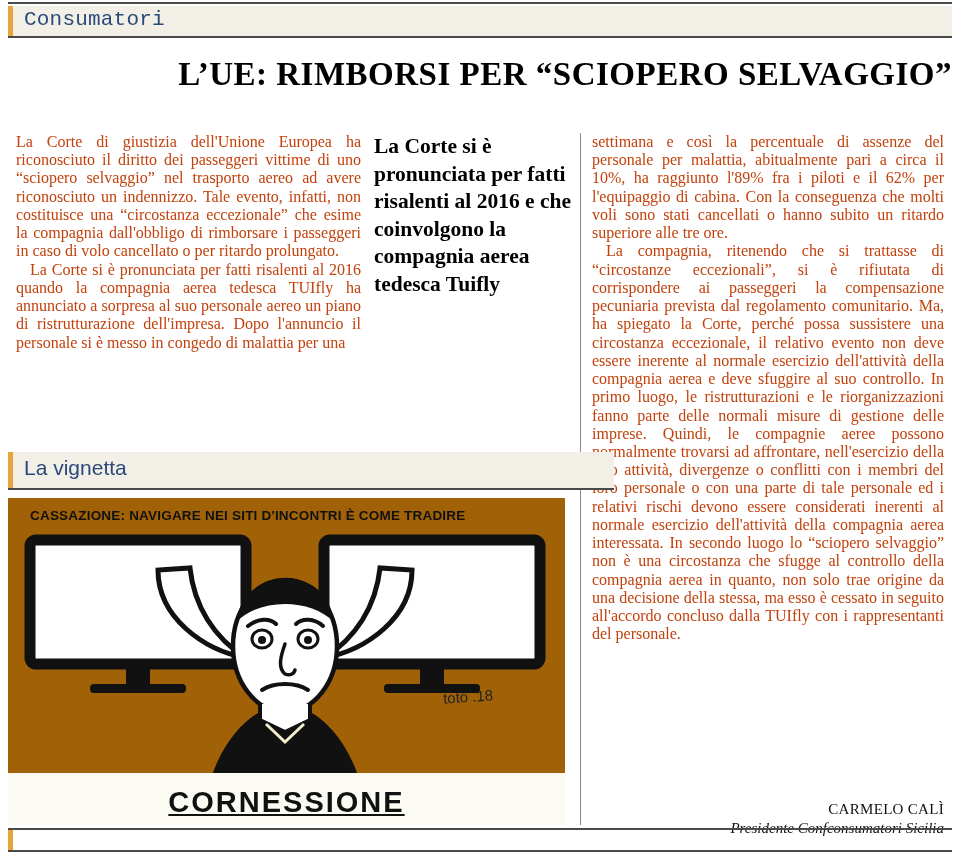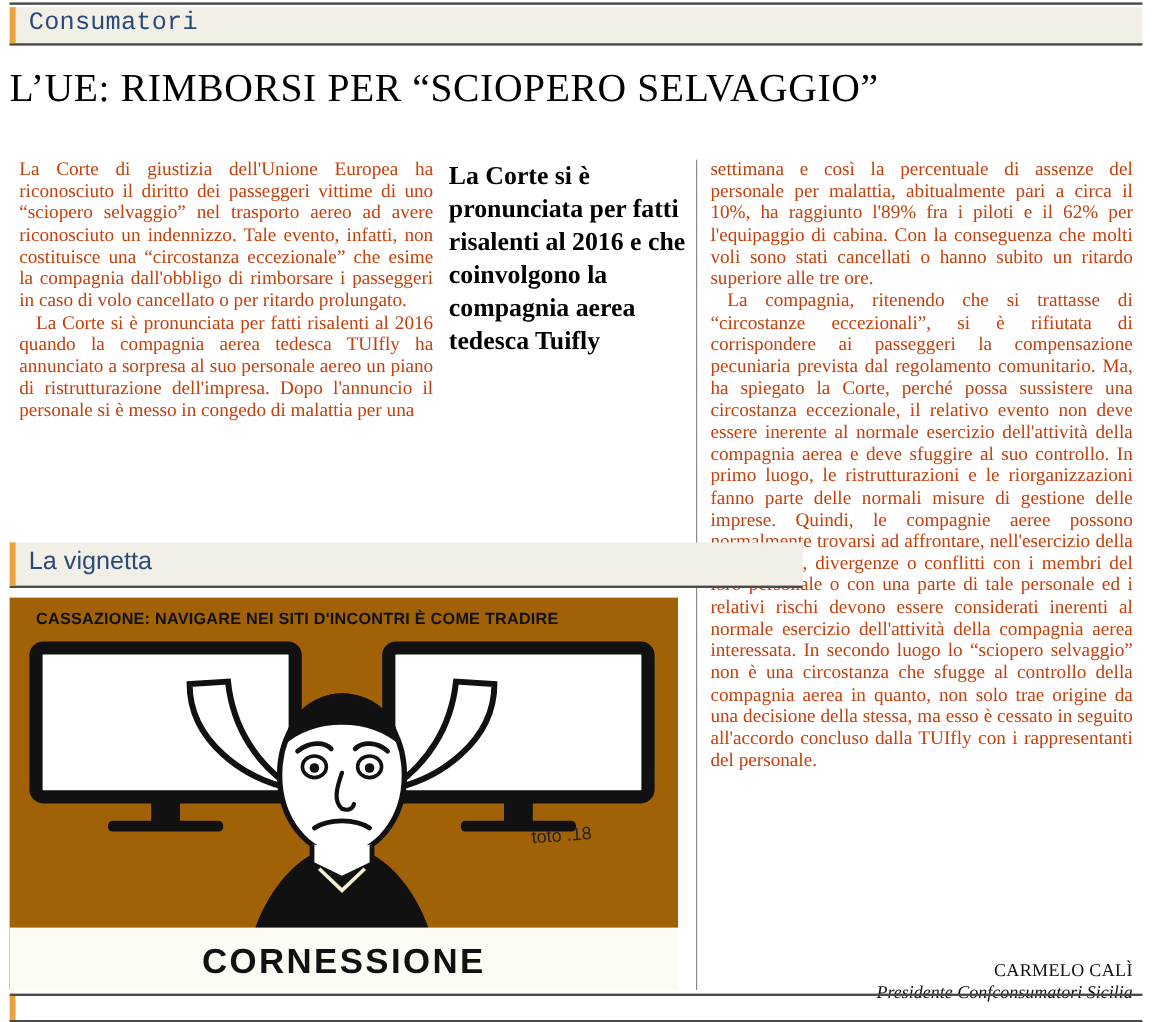--- a/index.html
+++ b/index.html
@@ -61,24 +61,24 @@
     color: #2a4a7a;
     letter-spacing: 0.2px;
   }
 
   
   .headline {
     position: absolute;
     left: 8px;
     top: 56px;
     width: 944px;
-    text-align: left;
+    text-align: right;
     font-family: "Liberation Serif", serif;
     font-size: 33px;
-    font-weight: normal;
+    font-weight: bold;
     letter-spacing: 0.5px;
     color: #000;
   }
 
   
   .col {
     position: absolute;
     text-align: justify;
     font-size: 16px;
     line-height: 1.14;
@@ -146,21 +146,21 @@
   }
   .signature .role {
     font-style: italic;
   }
 
   
   .vignetta-bar {
     position: absolute;
     left: 8px;
     top: 452px;
-    width: 661px;
+    width: 606px;
     height: 38px;
     background: #f2efe6;
     border-bottom: 2px solid #4a4a4a;
     box-sizing: border-box;
   }
   .vignetta-bar .accent {
     position: absolute;
     left: 0;
     top: 0;
     width: 5px;
@@ -210,20 +210,21 @@
     position: absolute;
     left: 0;
     bottom: 6px;
     width: 100%;
     text-align: center;
     font-family: "Liberation Sans", sans-serif;
     font-weight: bold;
     font-size: 29px;
     letter-spacing: 2px;
     color: #111;
+    text-decoration: underline;
   }
   .cartoon .white-strip {
     position: absolute;
     left: 0;
     bottom: 0;
     width: 100%;
     height: 52px;
     background: #fbfbf4;
   }
   .cartoon svg {

